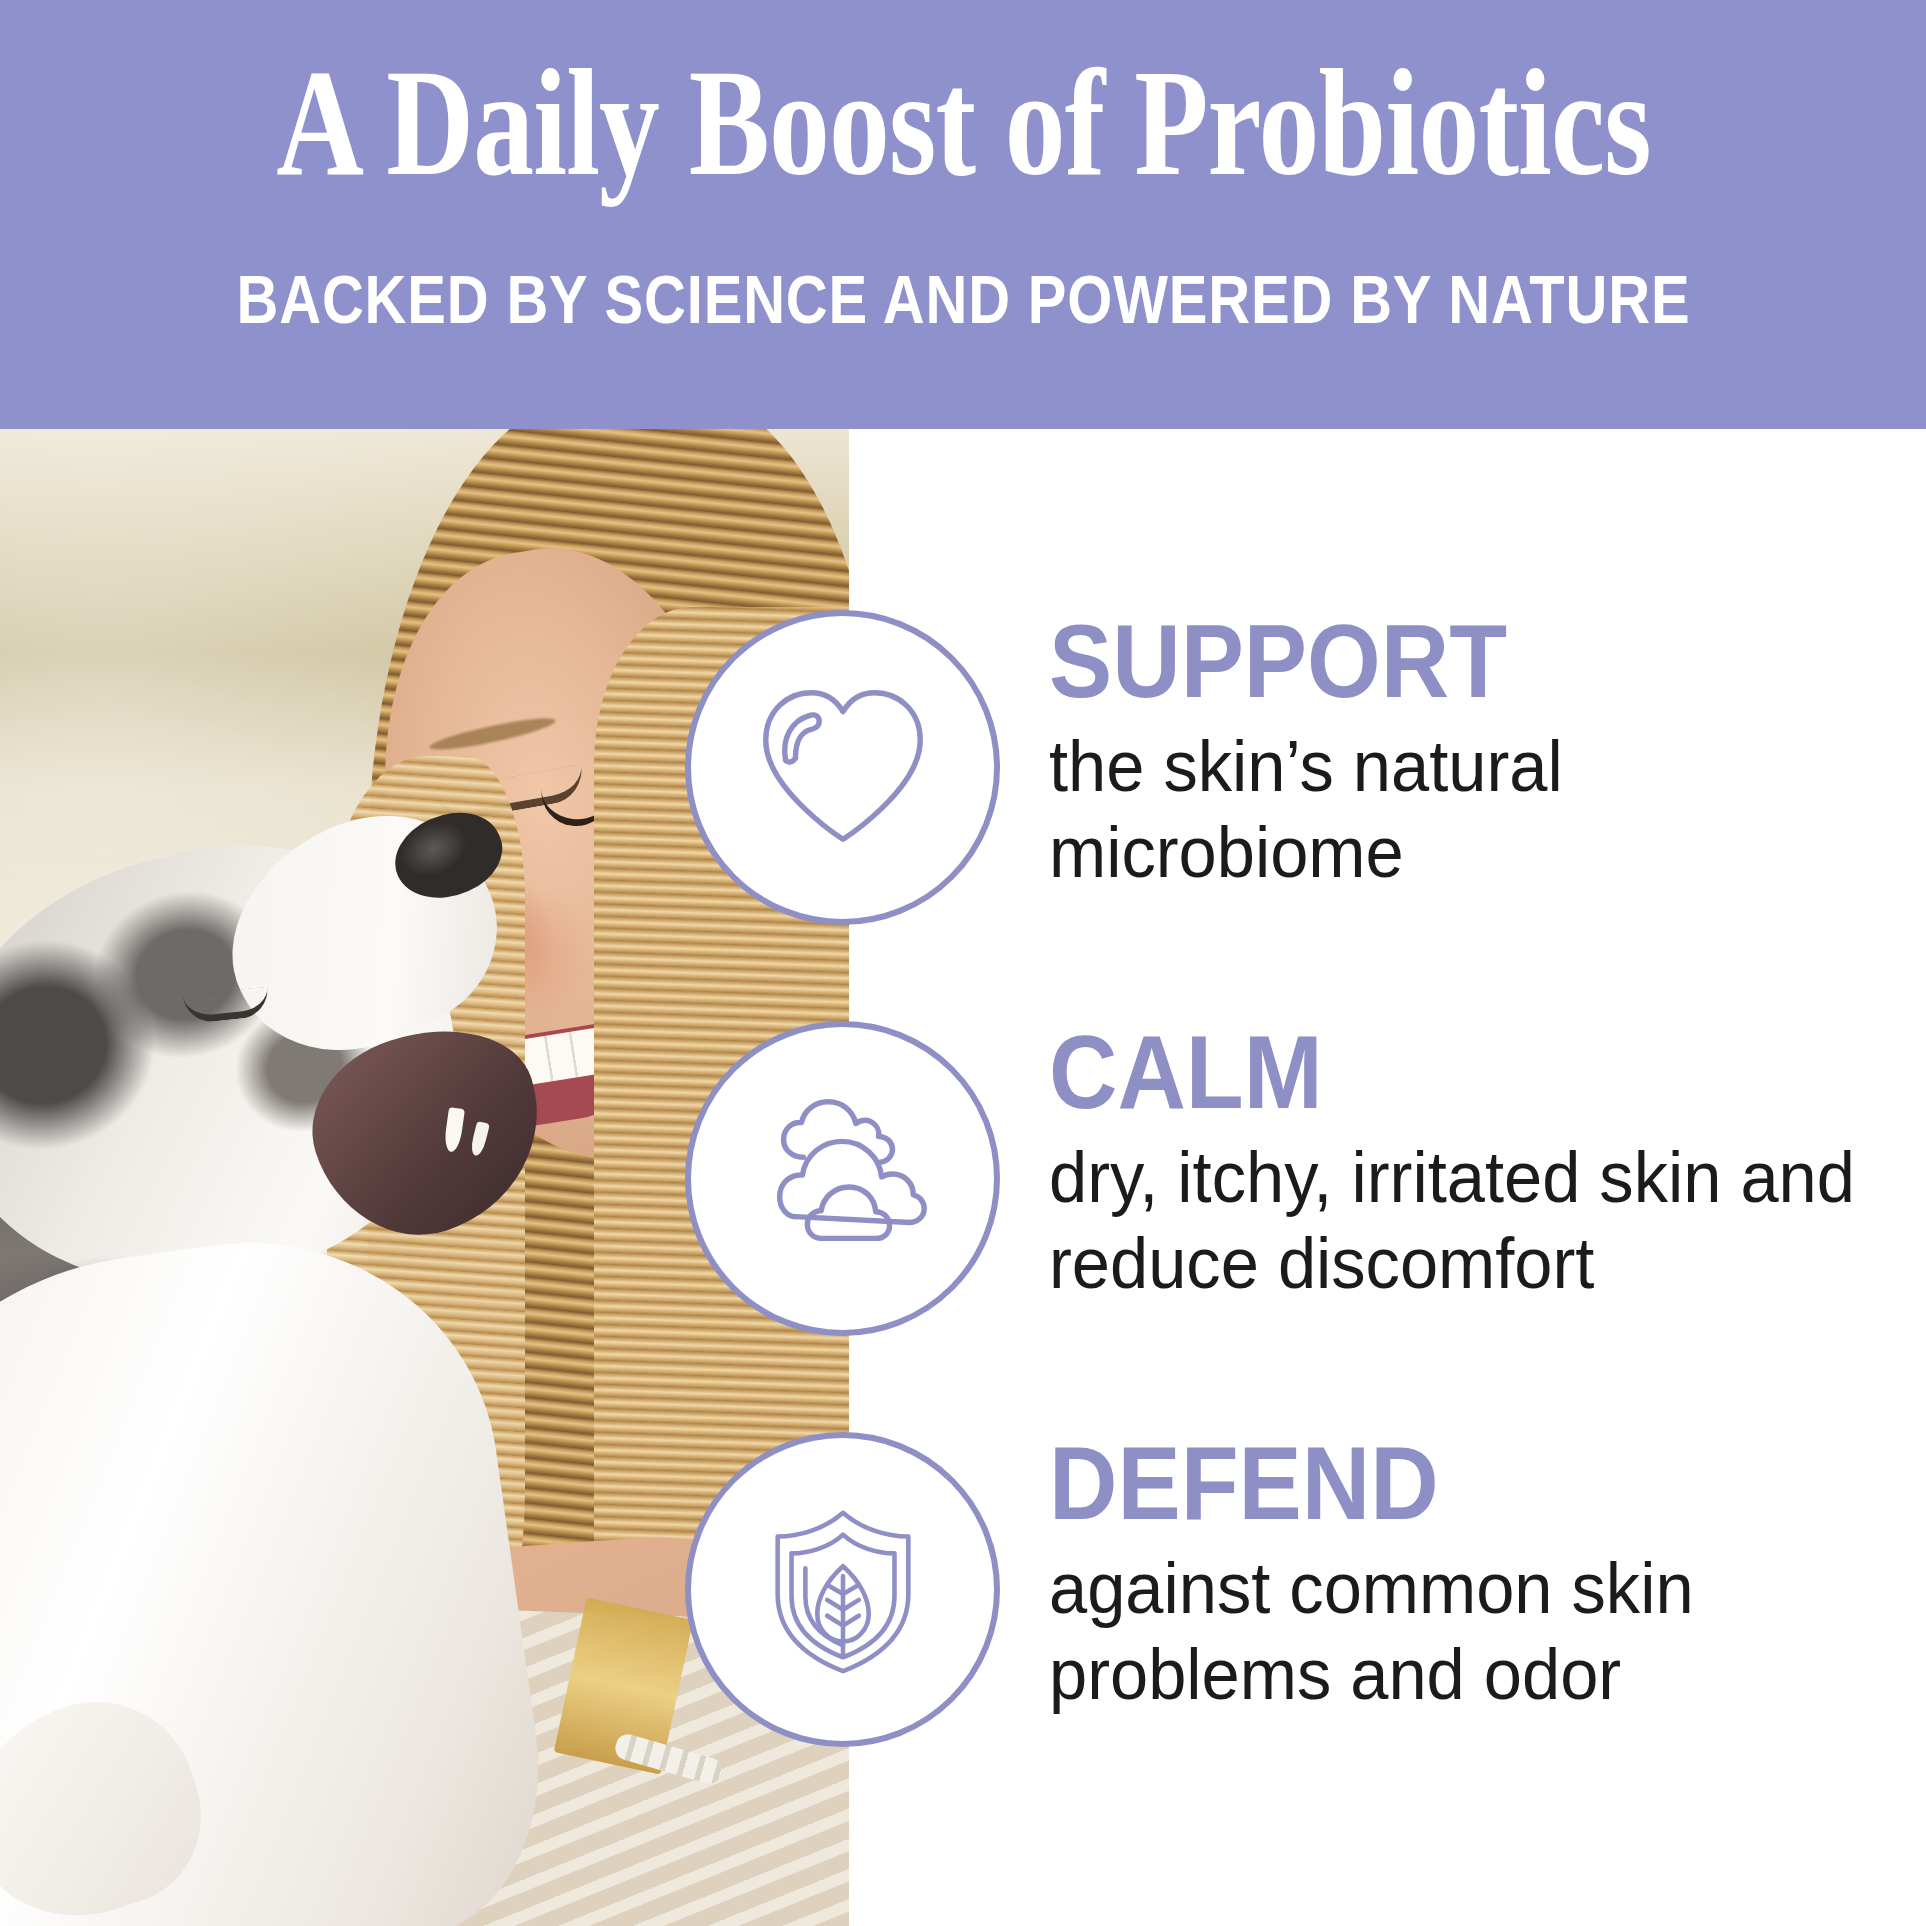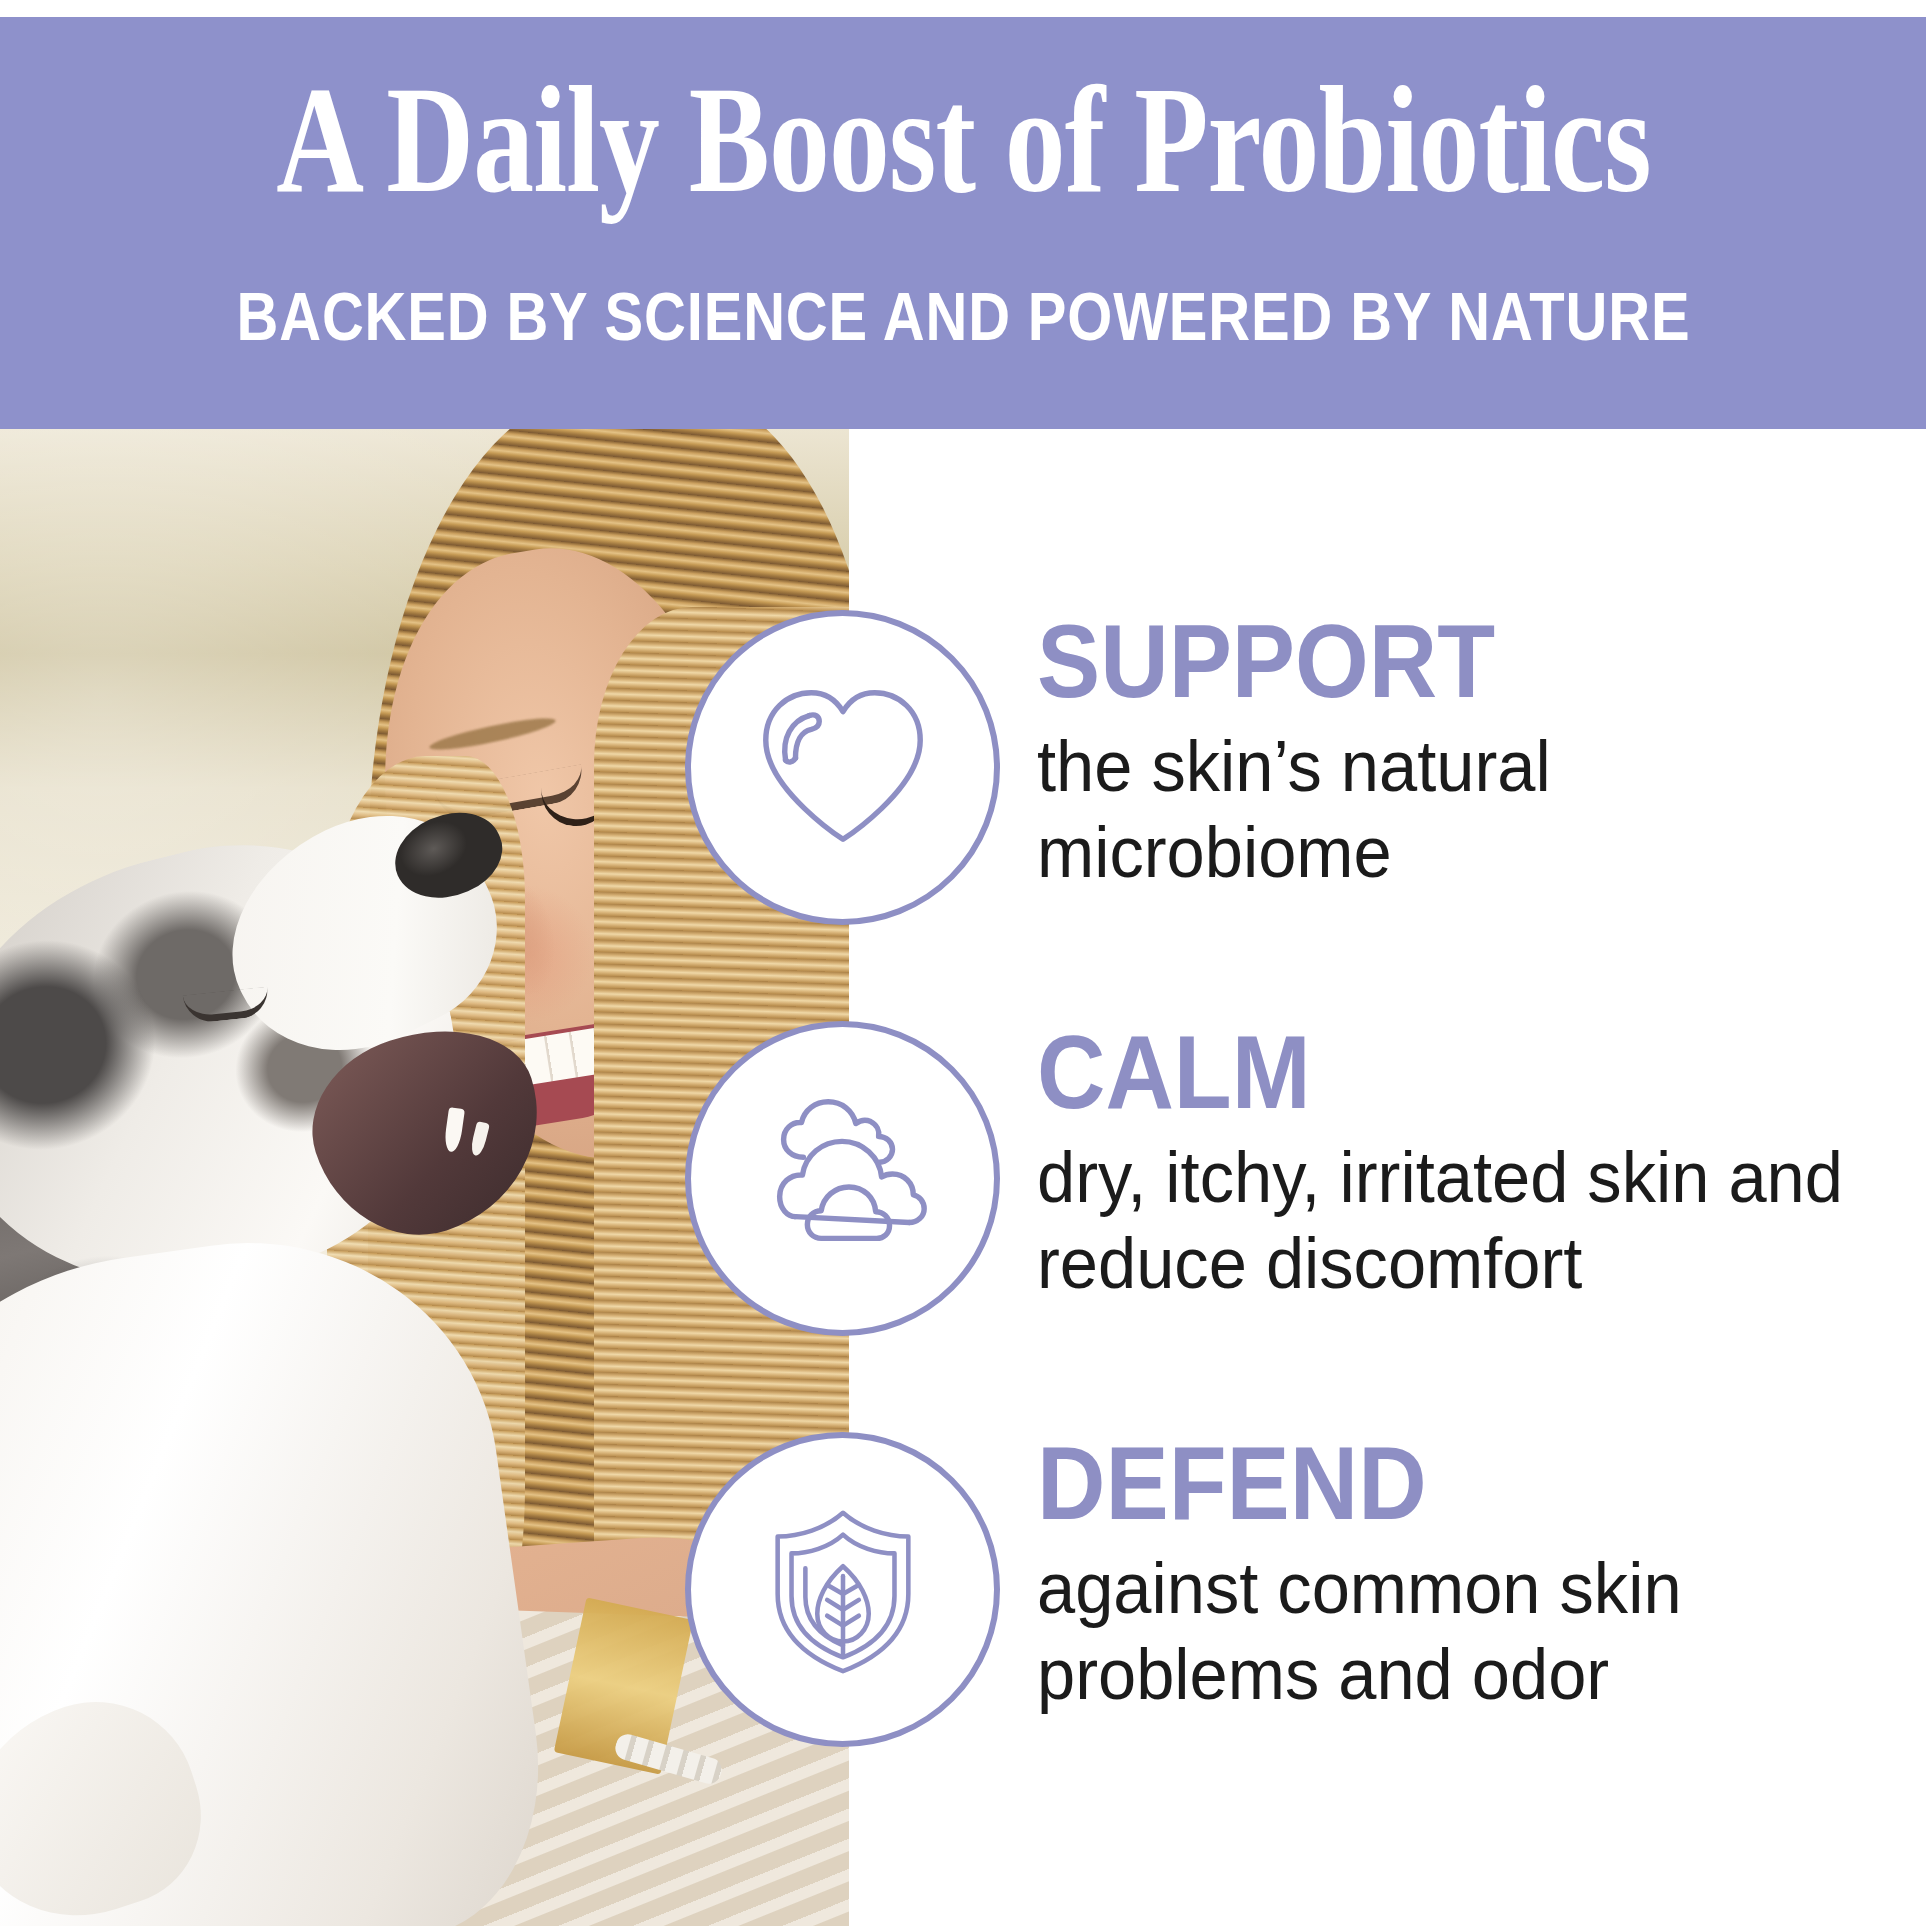--- a/index.html
+++ b/index.html
@@ -5,21 +5,21 @@
   html,body{margin:0;padding:0;}
   body{
     width:1927px;height:1927px;overflow:hidden;background:#ffffff;
     font-family:"Liberation Sans","DejaVu Sans",sans-serif;
   }
   #stage{position:relative;width:1927px;height:1927px;overflow:hidden;background:#fff;}
 
   
   #header{
     position:absolute;left:0;top:0;width:1927px;height:429px;
-    background:#8e91cb;overflow:hidden;margin-top:17px;
+    background:#8e91cb;overflow:hidden;
   }
   #title{
     position:absolute;left:0;top:44px;width:1927px;text-align:center;
     color:#ffffff;font-family:"Liberation Serif","DejaVu Serif",serif;
     font-weight:700;font-size:152px;line-height:1.04;
     letter-spacing:-1px;
     transform:scaleX(0.80);transform-origin:50% 0;
     white-space:nowrap;
   }
   #subtitle{
@@ -189,21 +189,21 @@
     border-radius:4px;transform:rotate(12deg);opacity:.95;
   }
   .pearls{
     position:absolute;left:614px;top:1317px;width:109px;height:26px;
     background:repeating-linear-gradient(90deg,#f3f0ea 0px,#f3f0ea 12px,#d8d2c7 13px,#d8d2c7 18px);
     border-radius:12px;transform:rotate(16deg);
   }
 
   
   .benefit{position:absolute;left:849px;}
-  .benefit .txt{position:absolute;left:188px;top:0;width:871px;}
+  .benefit .txt{position:absolute;left:200px;top:0;width:871px;}
   .b-head{
     color:#8e8fc4;font-weight:700;font-size:103px;line-height:1.0;
     letter-spacing:0px;margin:0 0 10px 0;
     transform:scaleX(0.92);transform-origin:0 50%;white-space:nowrap;
   }
   .b-body{
     color:#1b1b1b;font-size:73px;line-height:1.18;margin:0;
     font-weight:400;transform:scaleX(0.94);transform-origin:0 50%;
   }
 

